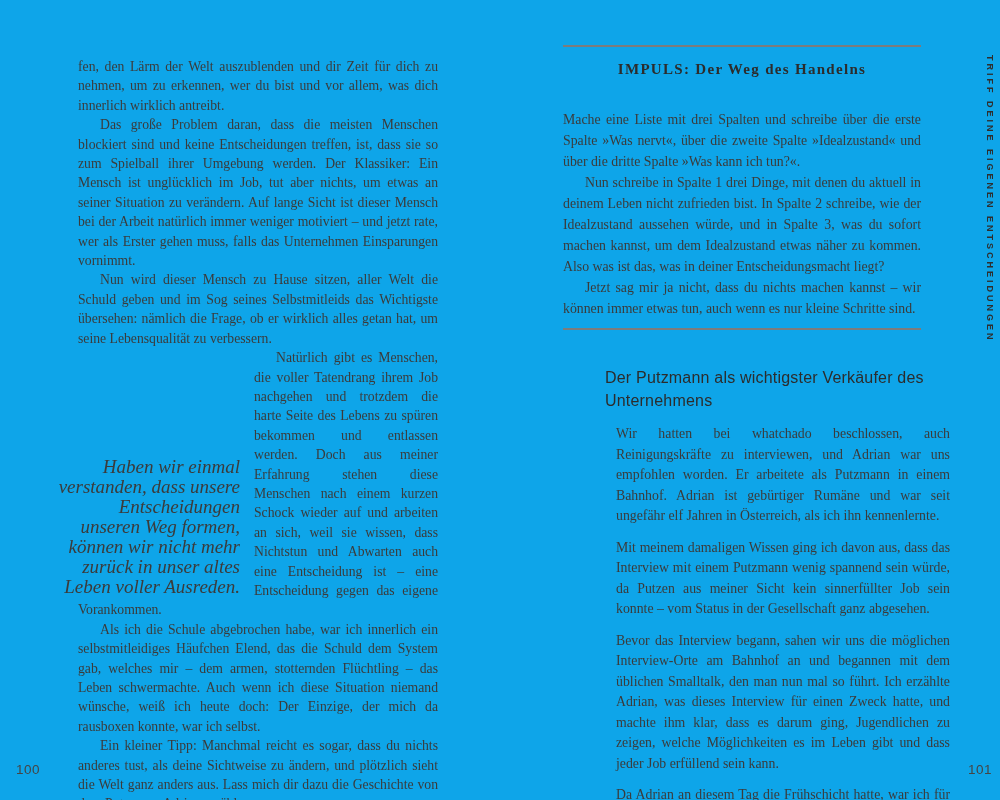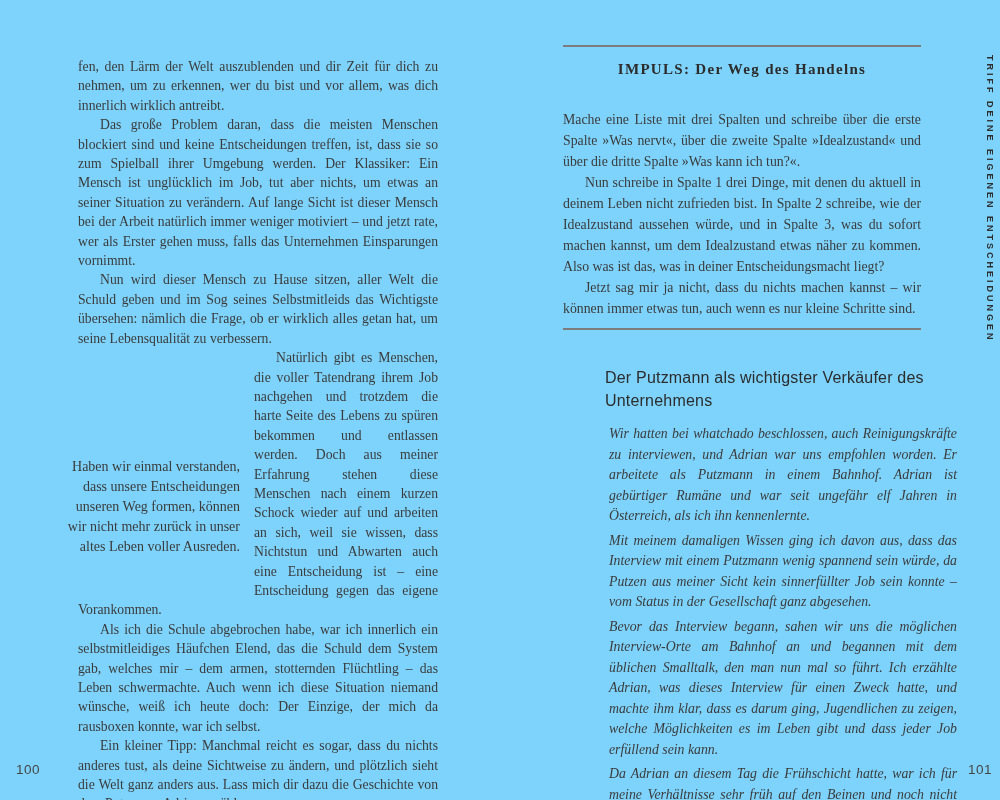--- a/index.html
+++ b/index.html
@@ -1,37 +1,37 @@
 <!DOCTYPE html>
 <html lang="de"><head>
 <meta charset="utf-8">
 <title>Document</title>
 <style>
   html,body { margin:0; padding:0; background:#ffffff; }
   .spread {
     position:relative; width:1000px; height:800px;
-    background:#7dd3fc; overflow:hidden;
+    background:#0ea5e9; overflow:hidden;
     color:#3b3b3b;
     font-family:"Liberation Serif", serif;
   }
 
   
   .left-body {
     position:absolute; left:78px; top:57px; width:360px;
     font-size:13.7px; line-height:19.4px; text-align:justify;
     hyphens:auto; -webkit-hyphens:auto;
   }
   .left-body p { margin:0; }
   .left-body p.indent { text-indent:22px; }
 
   .pull-quote {
     float:left; width:198px; height:150px; box-sizing:border-box;
     margin:95px 14px 0 -36px; padding:14px 0 0 16px;
-    text-align:right;
-    font-size:14px; line-height:20px; color:#3b3b3b;
+    font-style:italic; text-align:right;
+    font-size:19px; line-height:20px; color:#3b3b3b;
     text-indent:0; display:block;
   }
 
   .page-number {
     position:absolute; top:762px;
     font-family:"Liberation Sans", sans-serif;
     font-size:13.5px; color:#454545; letter-spacing:0.5px;
   }
   .page-number.left  { left:16px; }
   .page-number.right { right:8px; }
@@ -63,21 +63,21 @@
   .section {
     position:absolute; left:605px; top:366px; width:356px;
   }
   .section-heading {
     margin:0 0 12px 0;
     font-family:"Liberation Sans", sans-serif;
     font-weight:400; font-size:16px; line-height:23px;
     letter-spacing:0.2px; color:#2c2c2c;
   }
   .section-body p {
-    margin:4px; font-style:italic;
+    margin:11px; 
     font-size:13.8px; line-height:20.5px; text-align:justify;
     hyphens:auto; -webkit-hyphens:auto;
   }
 
   .chapter-marker {
     position:absolute; top:55px; right:5px;
     writing-mode:vertical-rl;
     font-family:"Liberation Sans", sans-serif;
     font-weight:700; font-size:9px; letter-spacing:3px;
     color:#2e2e2e; white-space:nowrap;

